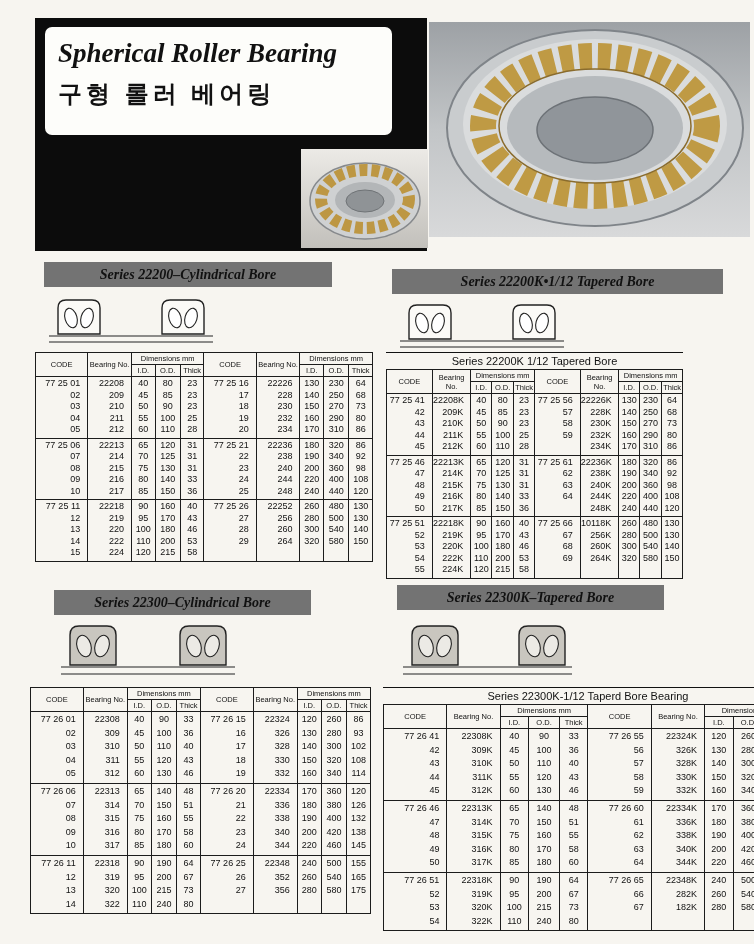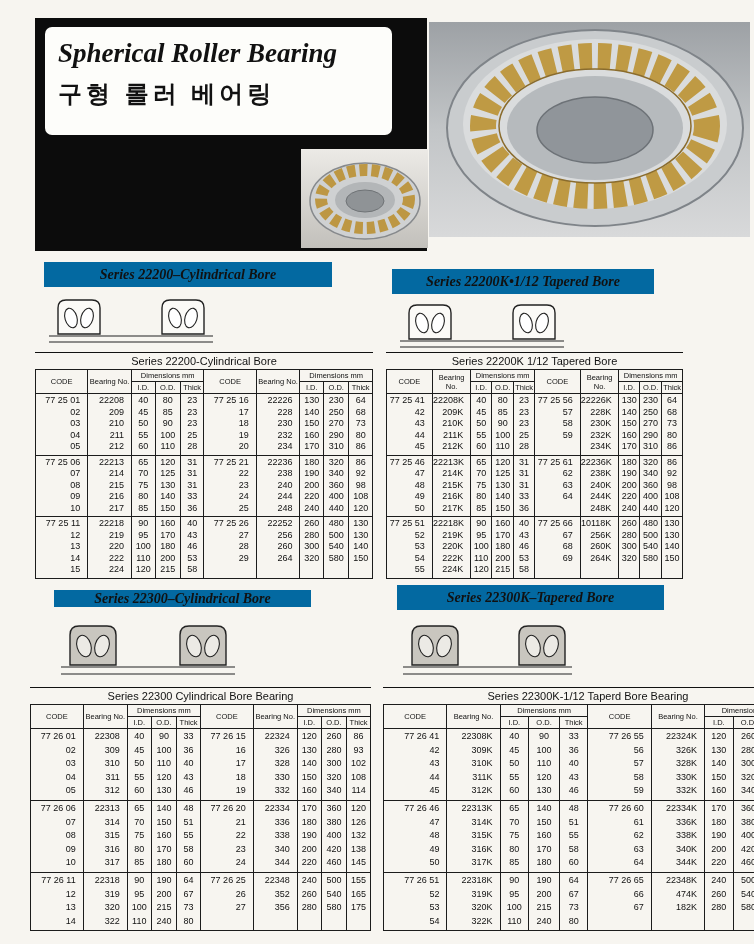--- a/index.html
+++ b/index.html
@@ -3,21 +3,21 @@
 <meta charset="utf-8">
 <style>
   html,body{margin:0;padding:0;}
   body{width:754px;height:944px;position:relative;font-family:"Liberation Sans",sans-serif;color:#111;background:#e9e7e2;}
   .page{position:absolute;left:0;top:0;width:754px;height:944px;background:#f7f5f0;overflow:hidden;padding-left:8px;}
   .header-black{position:absolute;left:35px;top:18px;width:392px;height:233px;background:#0c0c0c;}
   .title-box{position:absolute;left:10px;top:9px;width:347px;height:108px;background:#fdfdfa;border-radius:7px;padding:10px 13px;box-sizing:border-box;}
   .title-en{font-family:"Liberation Serif",serif;font-style:italic;font-weight:700;font-size:27px;line-height:1.25;white-space:nowrap;}
   .title-ko{font-size:24px;font-weight:700;letter-spacing:4px;margin-top:7px;white-space:nowrap;}
   .photo{position:absolute;overflow:hidden;}
-  .banner{position:absolute;background:#0369a1;display:flex;align-items:center;justify-content:center;font-family:"Liberation Serif",serif;font-weight:700;font-style:italic;font-size:14px;white-space:nowrap;}
+  .banner{position:absolute;background:#737373;display:flex;align-items:center;justify-content:center;font-family:"Liberation Serif",serif;font-weight:700;font-style:italic;font-size:14px;white-space:nowrap;}
   .diagram{position:absolute;}
   .cat-table{position:absolute;}
   .cat-title{font-size:11px;text-align:center;border-top:1.5px solid #111;padding:2px 0 2px;}
   .cat-table table{width:100%;border-collapse:collapse;table-layout:fixed;}
   .cat-table table,.cat-table th,.cat-table td{border:1px solid #1c1c1c;}
   .cat-table th{font-weight:400;font-size:7.5px;padding:1px 0;text-align:center;line-height:1.2;background:#f7f5f0;}
   .cat-table td{vertical-align:top;font-size:9px;padding:1px 0 2px;background:#f7f5f0;}
   .ln{height:11.5px;line-height:11.5px;white-space:nowrap;}
   .t-bot .ln{height:13.6px;line-height:13.6px;}
   .ra .ln{text-align:right;padding-right:7px;}
@@ -64,22 +64,22 @@
       <ellipse cx="166" cy="106" rx="148" ry="98" fill="#c9ccce" stroke="#7f8489" stroke-width="2"></ellipse>
       <ellipse cx="166" cy="102" rx="132" ry="85" fill="#dadcdd"></ellipse>
       <ellipse cx="166" cy="104" rx="112" ry="70" fill="none" stroke="#bf9a44" stroke-width="26" stroke-dasharray="13 6"></ellipse>
       <ellipse cx="166" cy="104" rx="96" ry="57" fill="none" stroke="#8a6c2d" stroke-width="1.5"></ellipse>
       <ellipse cx="166" cy="106" rx="88" ry="52" fill="#b6babd"></ellipse>
       <ellipse cx="166" cy="108" rx="58" ry="33" fill="#90959a" stroke="#6d7277" stroke-width="1.5"></ellipse>
     </svg>
   </div>
 
   <div class="banner" style="left:44px;top:262px;width:288px;height:25px;">Series 22200–Cylindrical Bore</div>
-  <div class="banner" style="left:392px;top:269px;width:262px;height:25px;">Series 22200K•1/12 Tapered Bore</div>
-  <div class="banner" style="left:54px;top:590px;width:257px;height:17px;">Series 22300–Cylindrical Bore</div>
+  <div class="banner" style="left:392px;top:269px;width:331px;height:25px;">Series 22200K•1/12 Tapered Bore</div>
+  <div class="banner" style="left:54px;top:590px;width:257px;height:25px;">Series 22300–Cylindrical Bore</div>
   <div class="banner" style="left:397px;top:585px;width:267px;height:25px;">Series 22300K–Tapered Bore</div>
 
   <div class="diagram" style="left:46px;top:292px;">
     <svg width="170" height="58" viewBox="0 0 170 58">
       <line x1="3" y1="44" x2="167" y2="44" stroke="#222" stroke-width="1.2"></line>
       <line x1="3" y1="50" x2="167" y2="50" stroke="#222" stroke-width="1.2"></line>
       <g>
         <path d="M12 42 V16 Q12 8 20 8 H46 Q54 8 54 16 V42 Z" fill="#fbfaf7" stroke="#222" stroke-width="1.4"></path>
         <ellipse cx="25" cy="26" rx="6" ry="10" transform="rotate(-16 25 26)" fill="#fff" stroke="#222" stroke-width="1.1"></ellipse>
         <ellipse cx="41" cy="26" rx="6" ry="10" transform="rotate(16 41 26)" fill="#fff" stroke="#222" stroke-width="1.1"></ellipse>
@@ -134,21 +134,20 @@
       </g>
       <g transform="translate(107 0)">
         <path d="M12 47 V17 Q12 8 21 8 H49 Q58 8 58 17 V47 Z" fill="#c9c6bf" stroke="#222" stroke-width="1.4"></path>
         <ellipse cx="26" cy="28" rx="7" ry="11" transform="rotate(-16 26 28)" fill="#eceae5" stroke="#222" stroke-width="1.1"></ellipse>
         <ellipse cx="44" cy="28" rx="7" ry="11" transform="rotate(16 44 28)" fill="#eceae5" stroke="#222" stroke-width="1.1"></ellipse>
       </g>
     </svg>
   </div>
 
   <div class="cat-table t-top" style="left:35px;top:352px;width:338px;">
-    <div class="cat-title">Series 22200-Cylindrical Bore</div>
     <table>
       <colgroup>
         <col style="width:15.5%">
           <col style="width:13%">
           <col style="width:7%">
           <col style="width:7.5%">
           <col style="width:7%">
         <col style="width:15.5%">
           <col style="width:13%">
           <col style="width:7%">
@@ -630,21 +629,20 @@
               <div class="ln">130</div>
               <div class="ln">140</div>
               <div class="ln">150</div>
             </td>
           </tr>
         </tbody>
     </table>
   </div>
 
   <div class="cat-table t-bot" style="left:30px;top:687px;width:341px;">
-    <div class="cat-title">Series 22300 Cylindrical Bore Bearing</div>
     <table>
       <colgroup>
         <col style="width:15.5%">
           <col style="width:13%">
           <col style="width:7%">
           <col style="width:7.5%">
           <col style="width:7%">
         <col style="width:15.5%">
           <col style="width:13%">
           <col style="width:7%">
@@ -1084,21 +1082,21 @@
               <div class="ln">73</div>
               <div class="ln">80</div>
             </td>
             <td class="ra">
               <div class="ln">77 26 65</div>
               <div class="ln">66</div>
               <div class="ln">67</div>
             </td>
             <td class="ra">
               <div class="ln">22348K</div>
-              <div class="ln">474K</div>
+              <div class="ln">282K</div>
               <div class="ln">182K</div>
             </td>
             <td class="ct">
               <div class="ln">240</div>
               <div class="ln">260</div>
               <div class="ln">280</div>
             </td>
             <td class="ct">
               <div class="ln">500</div>
               <div class="ln">540</div>

